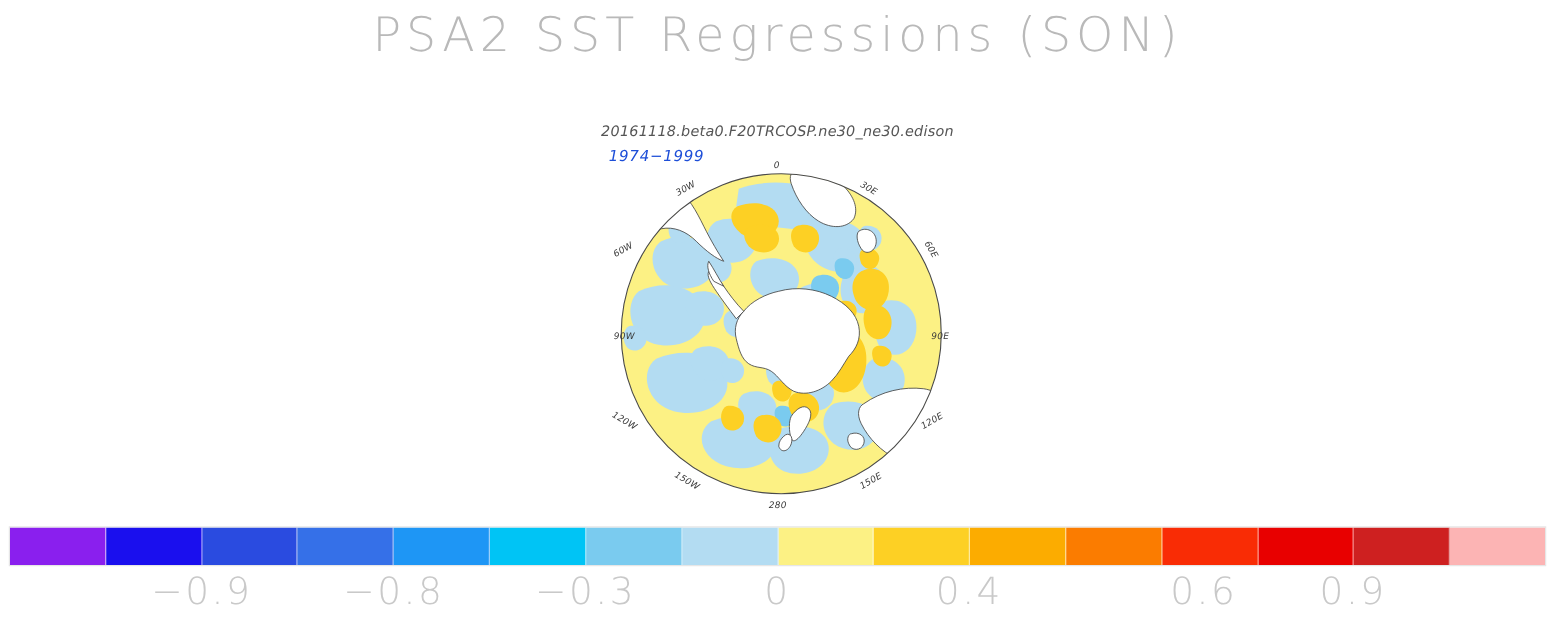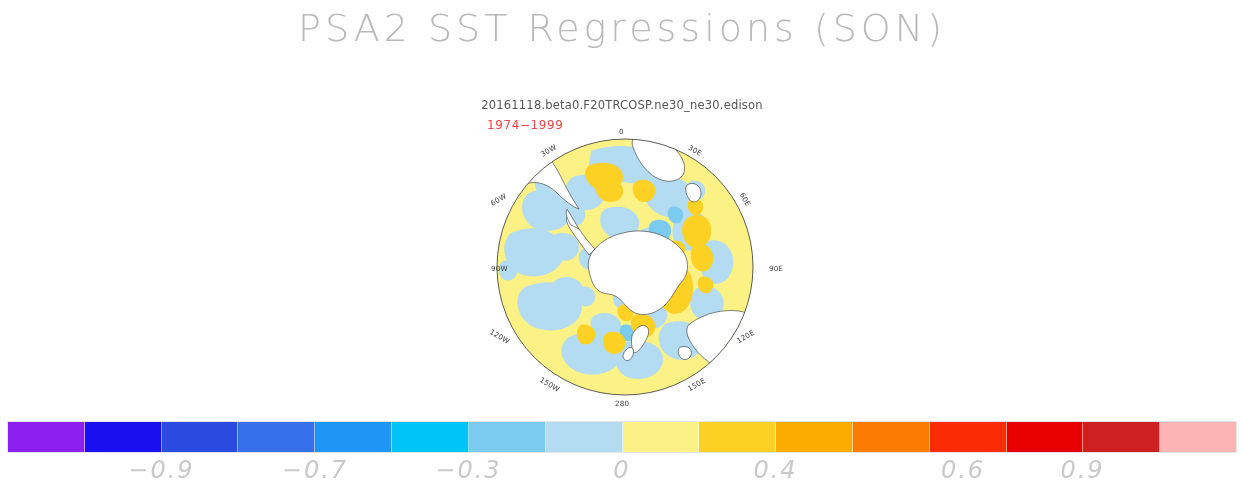--- a/index.html
+++ b/index.html
@@ -10,31 +10,31 @@
   }
   #page-title{
     position:absolute;left:0;top:6px;width:1244px;
     text-align:center;
     font-size:38px;letter-spacing:4px;
     color:#b9b9b9;
     font-weight:300;
     white-space:nowrap;
   }
   #plot-panel{
-    position:absolute;left:0;top:88px;width:1244px;height:320px;
+    position:absolute;left:0;top:88px;width:1244px;height:320px;font-style:italic;
   }
   #case-subtitle{
     position:absolute;left:0;top:10px;width:1244px;
     text-align:center;
     font-size:11.5px;color:#555;letter-spacing:.2px;
     white-space:nowrap;
   }
   #period-label{
     position:absolute;left:487px;top:30px;
-    font-size:12px;color:#ef4444;letter-spacing:.6px;
+    font-size:12px;color:#1d4ed8;letter-spacing:.6px;
     white-space:nowrap;
   }
   #map-wrap{
     position:absolute;left:495px;top:49px;width:260px;height:260px;
   }
   #map-svg{display:block;width:260px;height:260px;}
   .lon-label{
     position:absolute;font-size:7.2px;color:#3a3a3a;
     white-space:nowrap;letter-spacing:.2px;
     transform-origin:50% 50%;
@@ -48,25 +48,24 @@
     display:flex;
     outline:1px solid #e6e6e6;
   }
   .cb-cell{flex:1 1 0;height:30px;border-right:1px solid rgba(255,255,255,.55);}
   .cb-cell:last-child{border-right:none;}
   #cb-ticks{
     position:absolute;left:0;top:38px;width:1244px;height:44px;
   }
   .cb-tick{
     position:absolute;top:0;
-    font-size:24px;color:#c9c9c9;font-weight:300;
+    font-size:30px;color:#c9c9c9;font-weight:300;
     letter-spacing:2px;
     transform:translateX(-50%);
     white-space:nowrap;
-    font-style:italic;
   }
 </style>
 </head>
 <body>
 
 <div id="page-title">PSA2 SST Regressions (SON)</div>
 
 <div id="plot-panel">
 
   <div id="case-subtitle">20161118.beta0.F20TRCOSP.ne30_ne30.edison</div>
@@ -176,21 +175,21 @@
           <path d="M132,212 C136,208 140,212 138,218 C136,224 130,226 128,220 C128,216 130,214 132,212 Z"></path>
         </g>
       </g>
 
       <circle cx="130" cy="130" r="128" fill="none" stroke="#4a4a4a" stroke-width="0.9"></circle>
     </svg>
 
     <div class="lon-label" style="left:124px;top:-10px;">0</div>
     <div class="lon-label" style="left:193px;top:9px;transform:rotate(30deg);">30E</div>
     <div class="lon-label" style="left:243px;top:58px;transform:rotate(60deg);">60E</div>
-    <div class="lon-label" style="left:274px;top:127px;">90E</div>
+    <div class="lon-label" style="left:250px;top:127px;">90E</div>
     <div class="lon-label" style="left:241px;top:195px;transform:rotate(-30deg);">120E</div>
     <div class="lon-label" style="left:192px;top:243px;transform:rotate(-30deg);">150E</div>
     <div class="lon-label" style="left:120px;top:262px;">280</div>
     <div class="lon-label" style="left:44px;top:243px;transform:rotate(30deg);">150W</div>
     <div class="lon-label" style="left:-6px;top:195px;transform:rotate(30deg);">120W</div>
     <div class="lon-label" style="left:-24px;top:127px;padding-left:20px;">90W</div>
     <div class="lon-label" style="left:-5px;top:58px;transform:rotate(-30deg);">60W</div>
     <div class="lon-label" style="left:45px;top:9px;transform:rotate(-30deg);">30W</div>
   </div>
 </div>
@@ -209,20 +208,20 @@
       <div class="cb-cell" style="background: rgb(253, 208, 36);"></div>
       <div class="cb-cell" style="background: rgb(252, 172, 0);"></div>
       <div class="cb-cell" style="background: rgb(251, 124, 0);"></div>
       <div class="cb-cell" style="background: rgb(249, 44, 5);"></div>
       <div class="cb-cell" style="background: rgb(232, 0, 0);"></div>
       <div class="cb-cell" style="background: rgb(206, 32, 32);"></div>
       <div class="cb-cell" style="background: rgb(252, 180, 180);"></div>
     </div>
   <div id="cb-ticks">
       <div class="cb-tick" style="left: 161.5px;">−0.9</div>
-      <div class="cb-tick" style="left: 315px;">−0.7</div>
+      <div class="cb-tick" style="left: 315px;">−0.8</div>
       <div class="cb-tick" style="left: 468.5px; text-align: center;">−0.3</div>
       <div class="cb-tick" style="left: 622px;">0</div>
       <div class="cb-tick" style="left: 775.5px;">0.4</div>
       <div class="cb-tick" style="left: 929px; margin-left: 34px;">0.6</div>
       <div class="cb-tick" style="left: 1082.5px;">0.9</div>
     </div>
 </div>
 
 </body></html>

